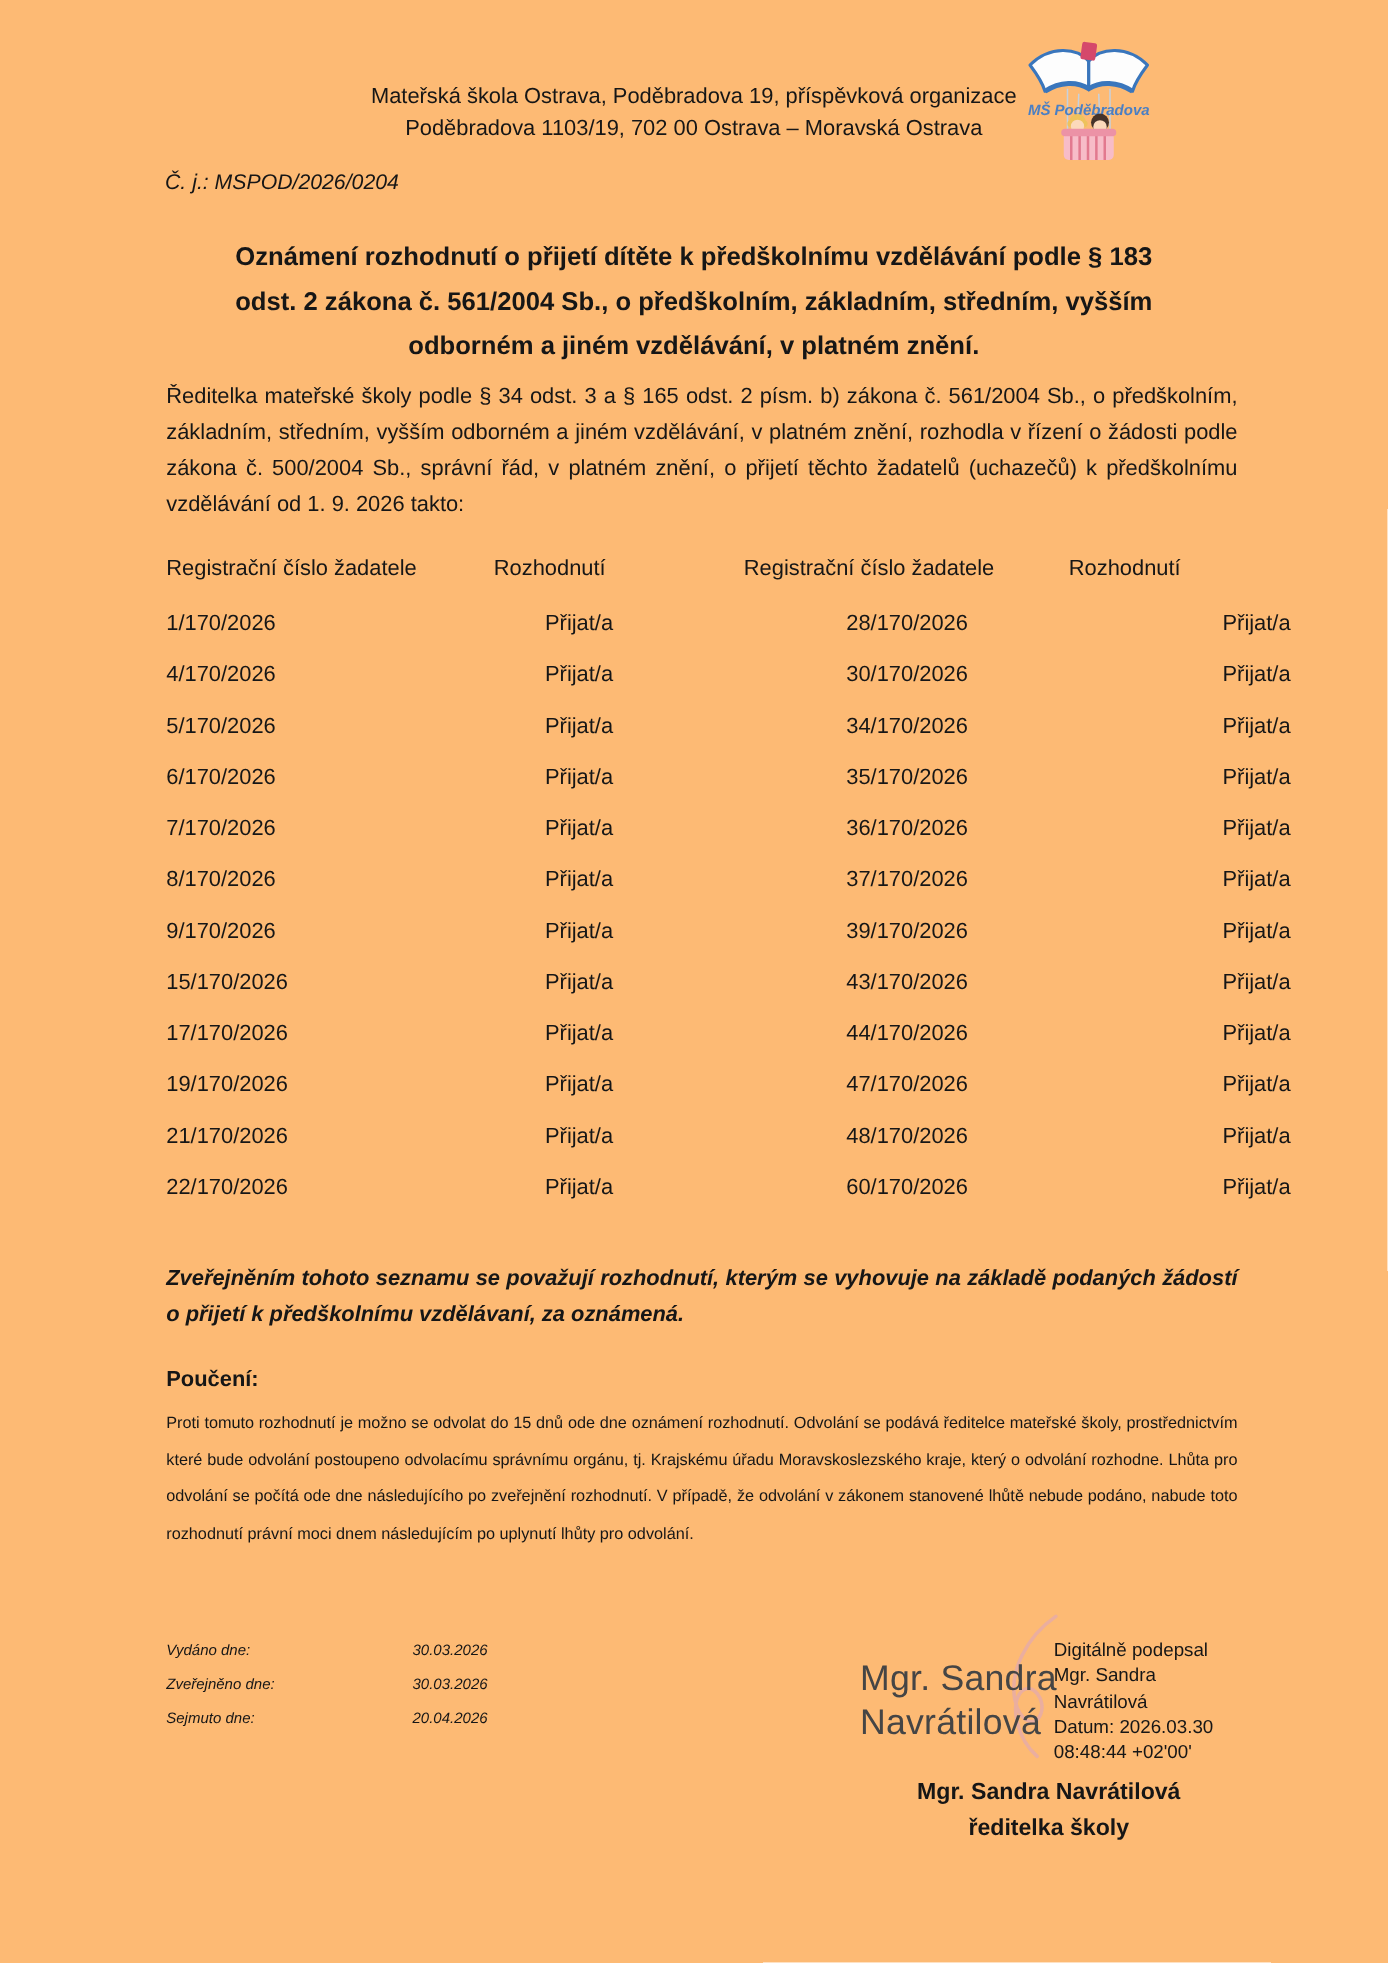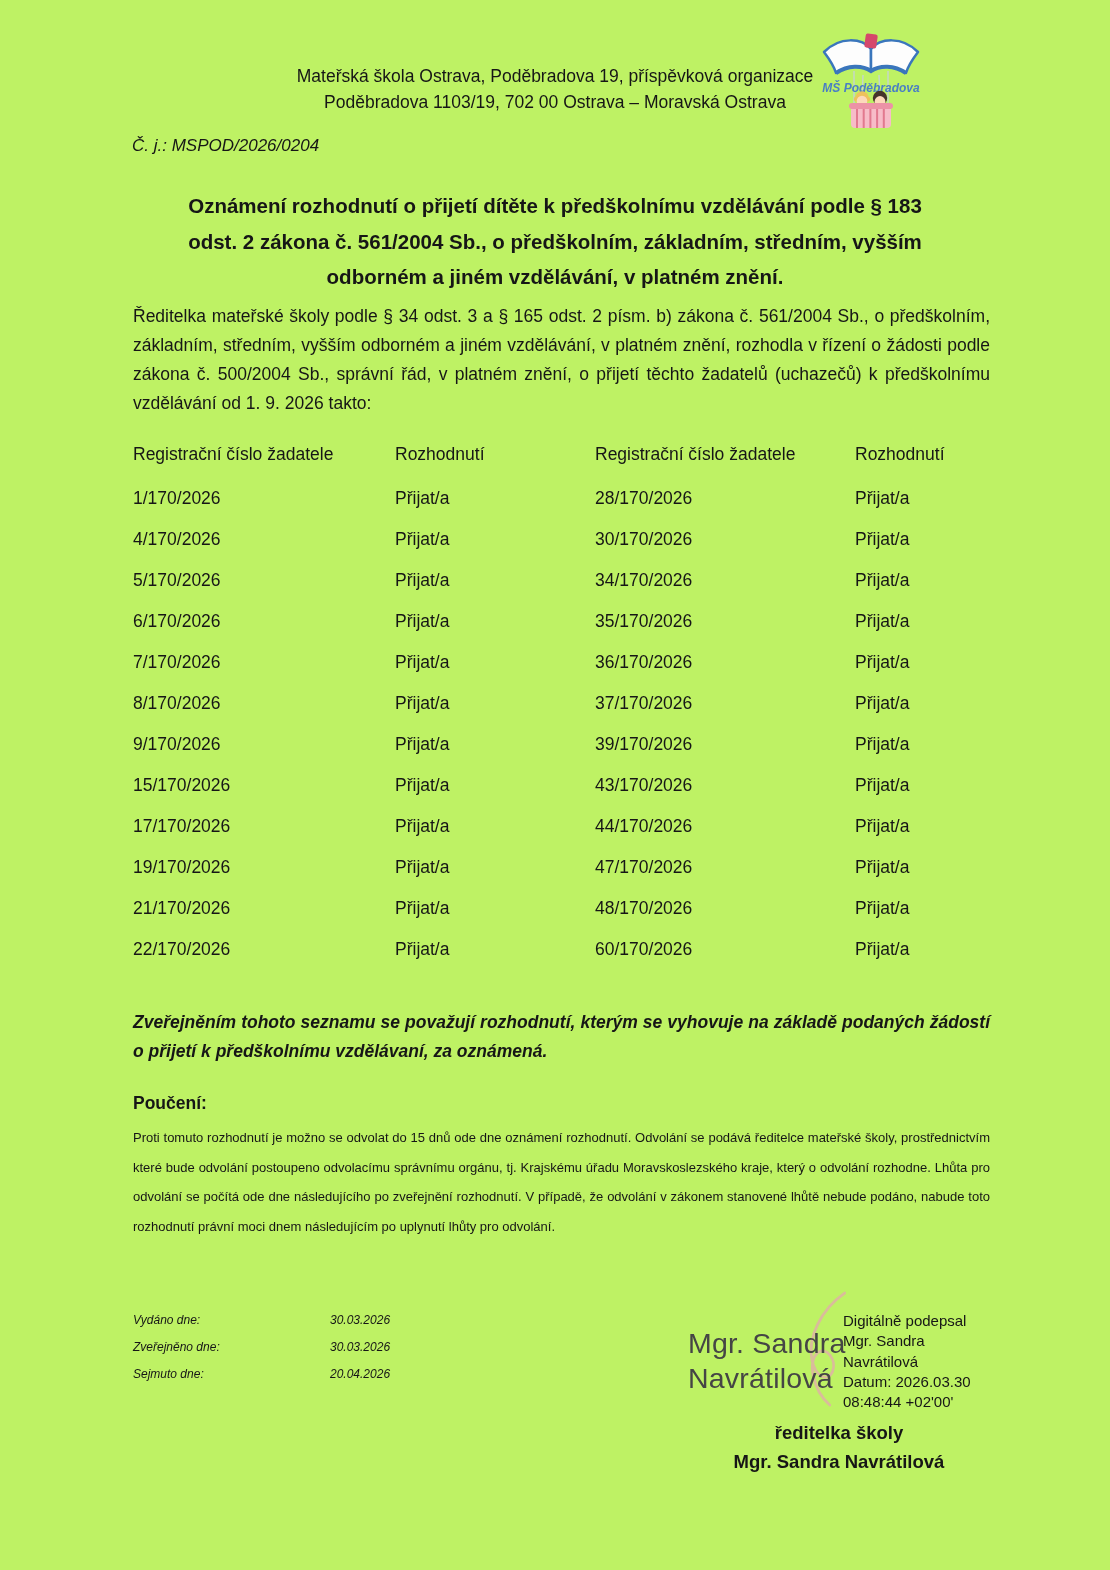--- a/index.html
+++ b/index.html
@@ -4,35 +4,35 @@
 <style>
   :root{
     --text:#161616;
     --logo-blue:#3a76bc;
     --logo-text-blue:#4a7fc4;
     --flourish:#e3a9ae;
     --signame-gray:#454545;
   }
   html,body{margin:0;padding:0;background:#ffffff;}
   .page{
-    position:relative;width:1110px;height:1570px;background:#bef264;
+    position:relative;width:1110px;height:1570px;background:#fdba74;
     font-family:"Liberation Sans",sans-serif;color:var(--text);overflow:hidden;
   }
   .org-block{position:absolute;top:63px;left:0;width:1110px;text-align:center;
     font-size:17.5px;line-height:26px;}
   .logo{position:absolute;left:816px;top:30px;width:110px;height:102px;}
   .refnum{position:absolute;left:132px;top:136px;font-style:italic;font-size:17px;}
   .doc-title{position:absolute;left:115px;top:188px;width:880px;text-align:center;
     font-weight:bold;font-size:20.5px;line-height:35.5px;}
   .intro{position:absolute;left:133px;top:302px;width:857px;font-size:17.5px;
     line-height:29px;text-align:justify;}
   .reg-table{position:absolute;left:133px;top:443px;width:860px;font-size:17.5px;}
   .thead,.trow{display:grid;grid-template-columns:262px 200px 260px 1fr;}
   .thead{font-weight:normal;line-height:23px;margin-bottom:21px;}
-  .trow{line-height:23px;margin-bottom:18px;}
+  .trow{line-height:23px;margin-bottom:18px;gap:41px;}
   .announcement{position:absolute;left:133px;top:1008px;width:857px;
     font-weight:bold;font-style:italic;font-size:17.5px;line-height:29px;text-align:justify;}
   .pouceni-heading{position:absolute;left:133px;top:1093px;font-weight:bold;font-size:17.5px;}
   .pouceni-body{position:absolute;left:133px;top:1123px;width:857px;font-size:13px;
     line-height:29.5px;text-align:justify;}
   .dates{position:absolute;left:133px;top:1310px;font-style:italic;font-size:12px;}
   .date-row{display:grid;grid-template-columns:197px auto;line-height:20px;margin-bottom:7px;}
   .sig-flourish{position:absolute;left:798px;top:1286px;width:56px;height:128px;}
   .sig-bigname{position:absolute;left:688px;top:1326px;font-size:28.5px;line-height:35px;
     color:var(--signame-gray);letter-spacing:0.2px;}
@@ -196,17 +196,17 @@
 
   <div class="sig-digital">
     <div>Digitálně podepsal</div>
     <div>Mgr. Sandra</div>
     <div>Navrátilová</div>
     <div>Datum: 2026.03.30</div>
     <div>08:48:44 +02'00'</div>
   </div>
 
   <div class="sig-nameblock">
+    <div>Mgr. Sandra Navrátilová</div>
     <div>ředitelka školy</div>
-    <div>Mgr. Sandra Navrátilová</div>
   </div>
 
 </div>
 
 </body></html>

